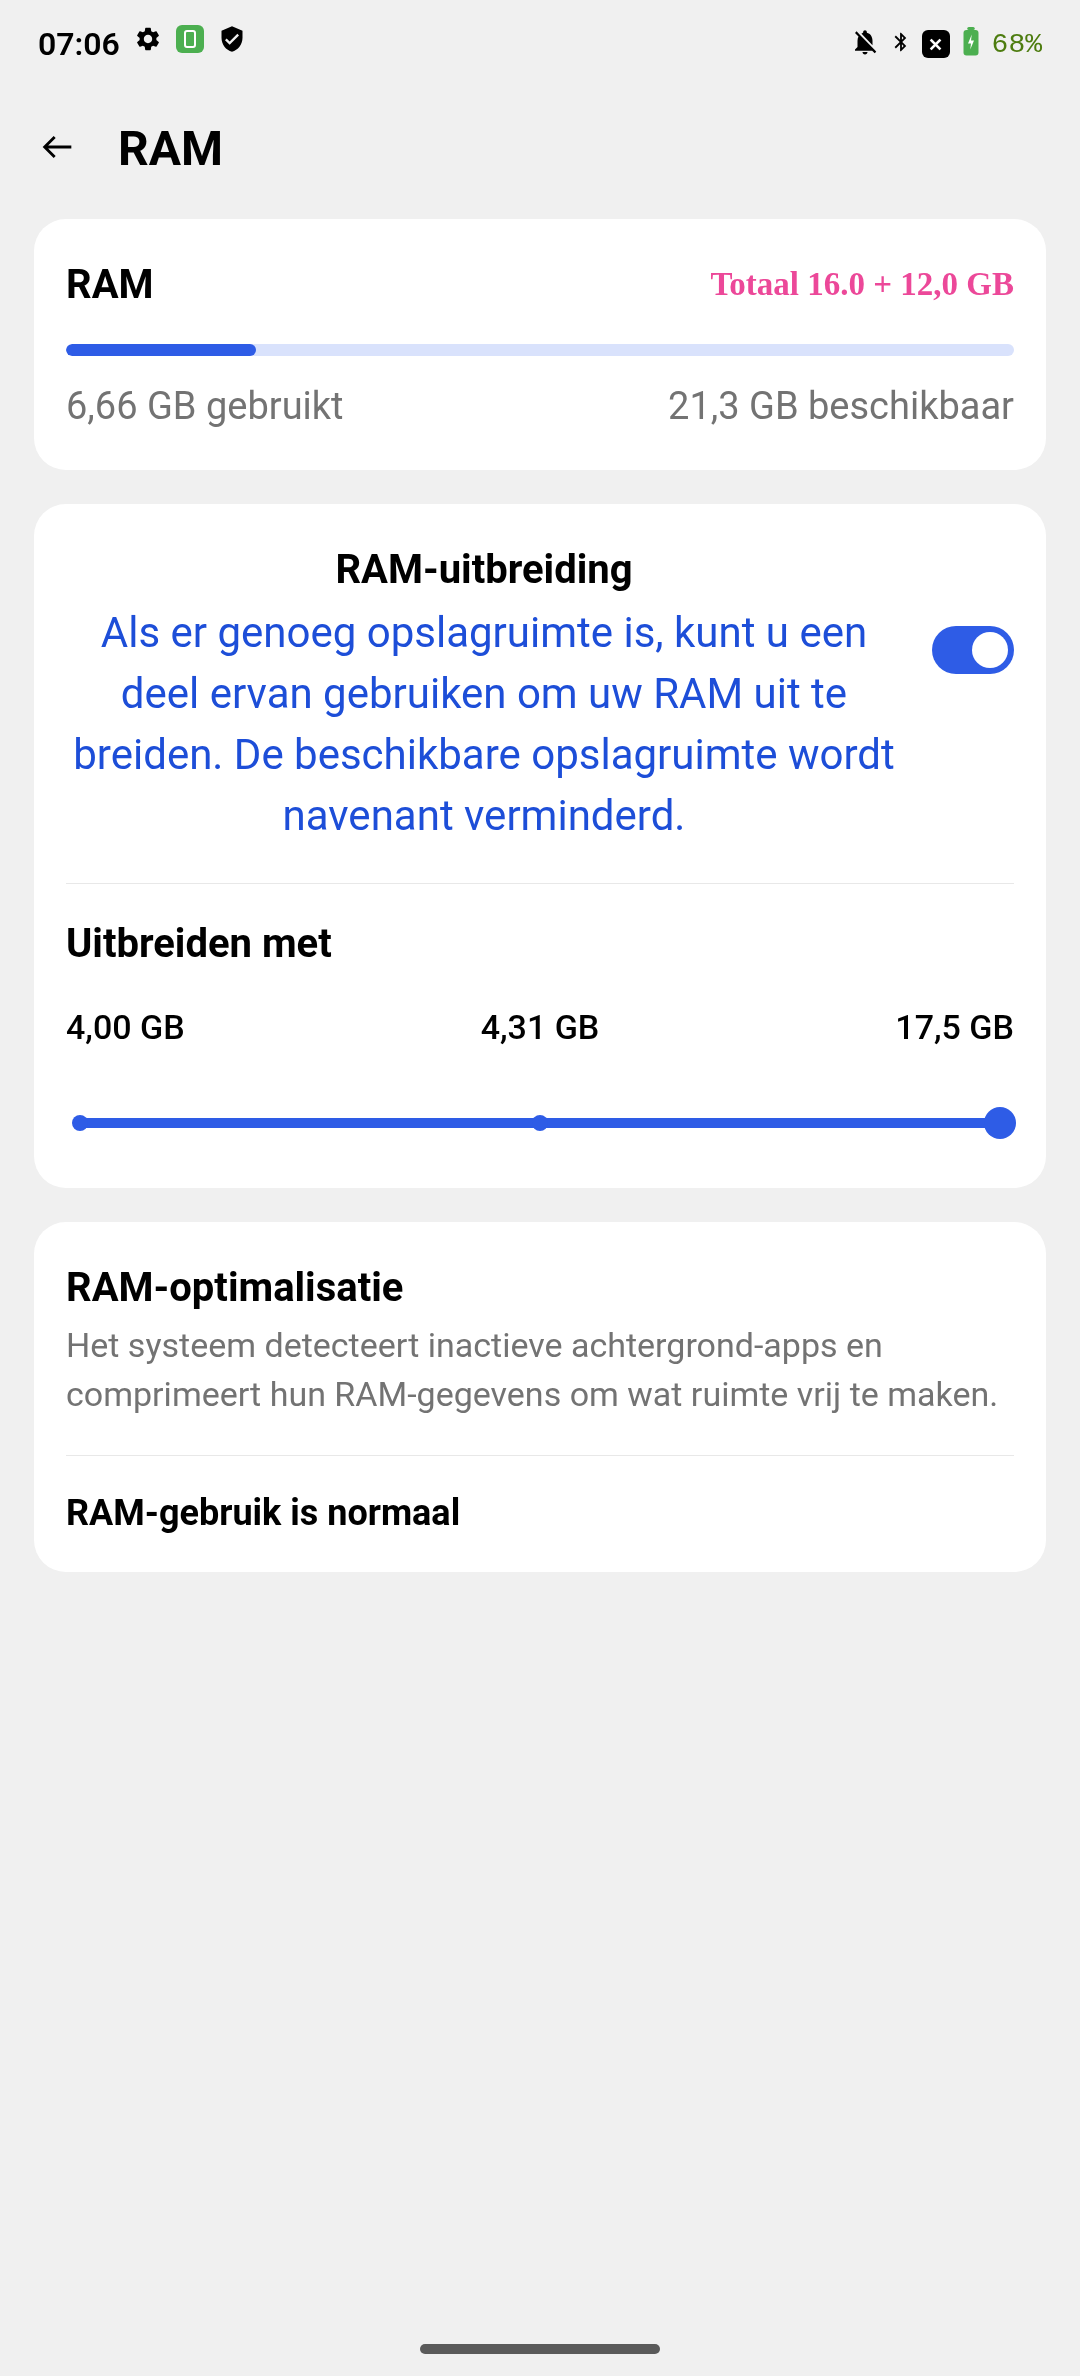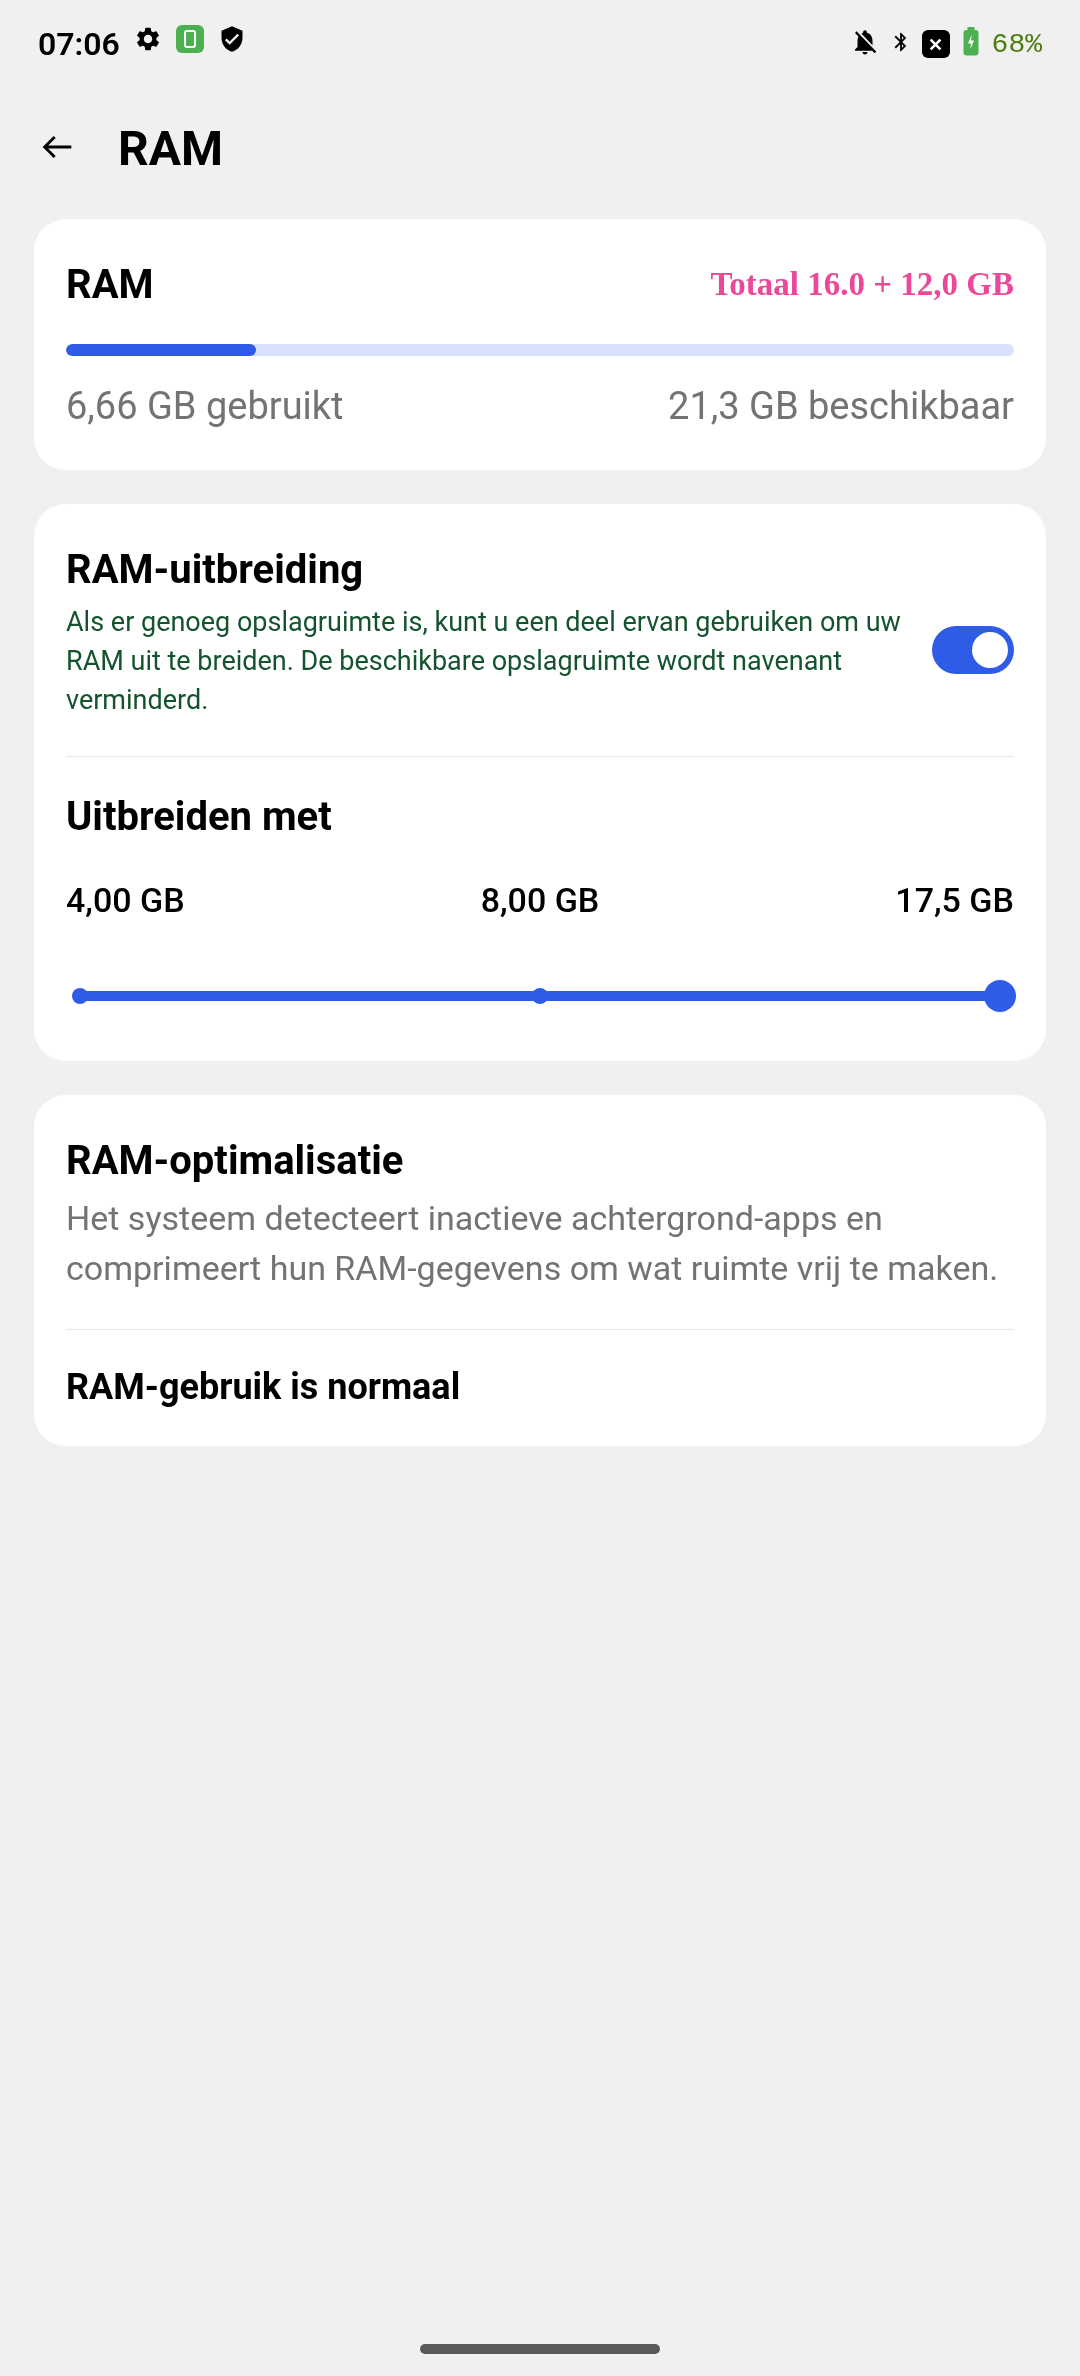--- a/index.html
+++ b/index.html
@@ -147,30 +147,31 @@
       color: #737373;
     }
     .expansion-row {
       display: flex;
       justify-content: space-between;
       align-items: flex-start;
       gap: 30px;
     }
     .expansion-text {
       flex: 1;
+      text-align: center;
     }
     .expansion-title {
       font-size: 40px;
       font-weight: 700;
       color: #000;
       margin-bottom: 10px;
     }
     .expansion-desc {
-      font-size: 27px;
-      color: #14532d;
+      font-size: 42px;
+      color: #1d4ed8;
       line-height: 1.45;
     }
     .toggle {
       width: 82px;
       height: 48px;
       background: #2e5ce6;
       border-radius: 24px;
       position: relative;
       cursor: pointer;
       margin-top: 80px;
@@ -343,21 +344,21 @@
       <div class="expansion-desc">Als er genoeg opslagruimte is, kunt u een deel ervan gebruiken om uw RAM uit te breiden. De beschikbare opslagruimte wordt navenant verminderd.</div>
     </div>
     <div class="toggle">
       <div class="toggle-knob"></div>
     </div>
   </div>
   <div class="divider"></div>
   <div class="extend-title">Uitbreiden met</div>
   <div class="slider-labels">
     <span class="slider-label">4,00 GB</span>
-    <span class="slider-label">8,00 GB</span>
+    <span class="slider-label">4,31 GB</span>
     <span class="slider-label">17,5 GB</span>
   </div>
   <div class="slider-container">
     <div class="slider-track">
       <div class="slider-dot left"></div>
       <div class="slider-dot mid"></div>
       <div class="slider-thumb"></div>
     </div>
   </div>
 </div>

